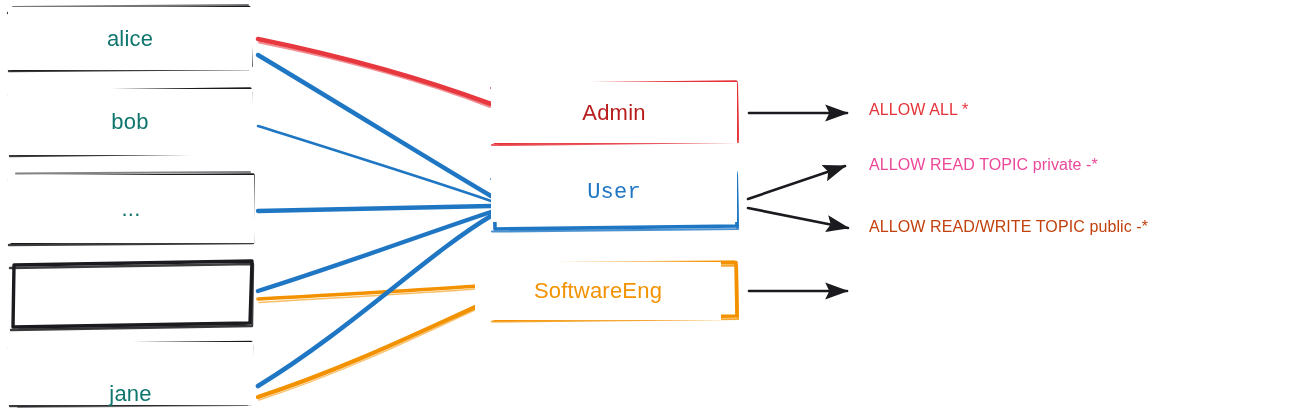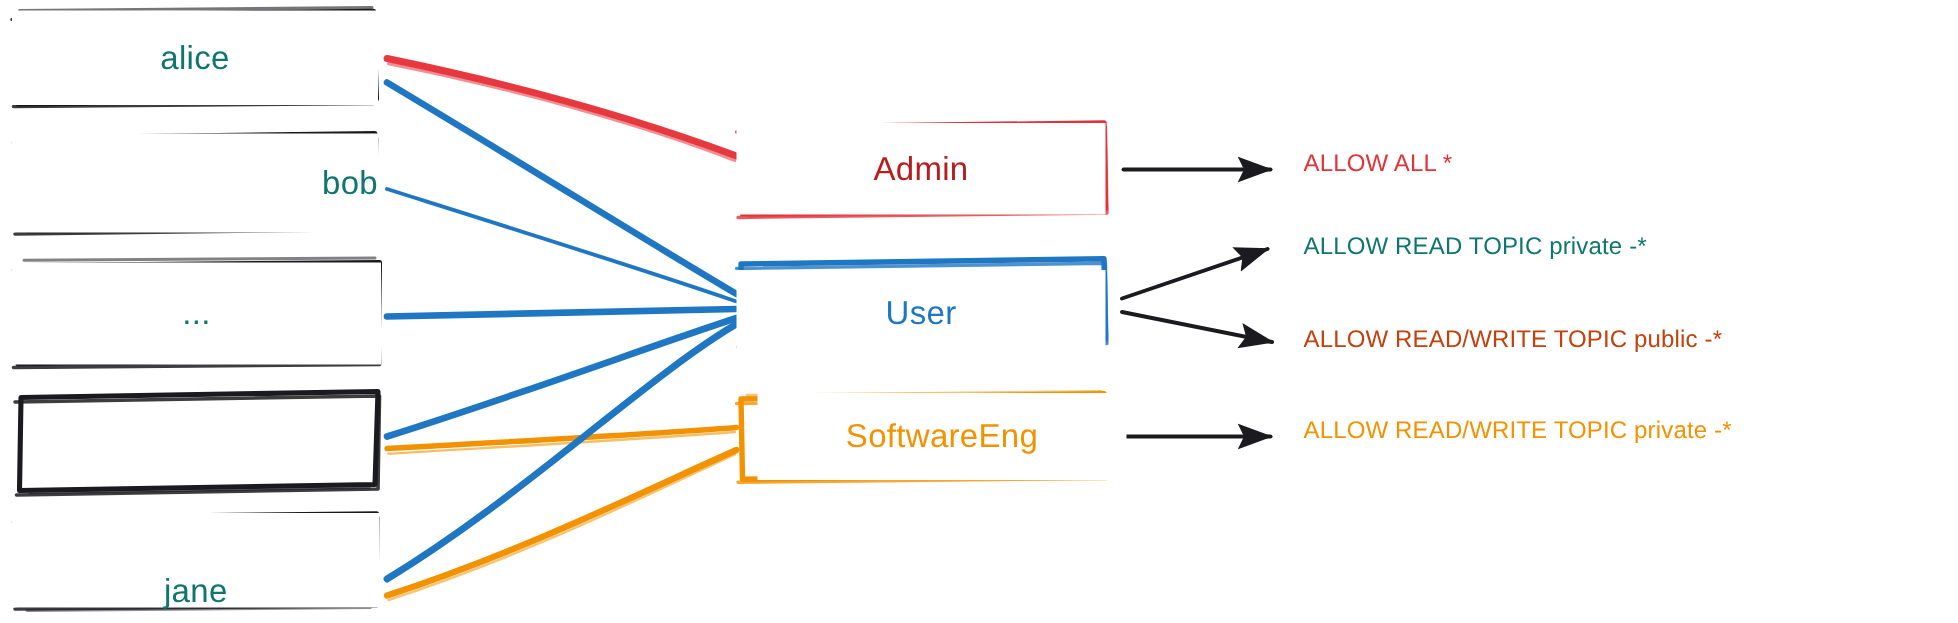--- a/index.html
+++ b/index.html
@@ -149,38 +149,37 @@
     <g fill="none" stroke="#f39200" stroke-linecap="round" stroke-linejoin="round">
       <path d="M494,266 L736,262.5 L737,316 L495,319.5 Z" stroke-width="3.6"></path>
       <path d="M491,269 L737,265.5 L738,319 L492,321.5" stroke-width="2.2" opacity="0.8"></path>
       <path d="M498,263.5 L734,261" stroke-width="2" opacity="0.55"></path>
     </g>
   </svg>
 
   <div class="node user-node" style="left:8px; top:7px; width:244px; height:63px;">
     <span class="node-label">alice</span>
   </div>
-  <div class="node user-node" style="left:8px; top:89px; width:244px; height:66px;justify-content:flex-end;">
+  <div class="node user-node" style="left:8px; top:89px; width:244px; height:66px;">
     <span class="node-label">bob</span>
   </div>
   <div class="node user-node" style="left:8px; top:175px; width:246px; height:68px;">
     <span class="node-label">...</span>
   </div>
   <div class="node user-node" style="left:8px; top:342px; width:245px; height:63px;align-items:flex-end;">
     <span class="node-label">jane</span>
   </div>
 
   <div class="node role-node" style="left:491px; top:82px; width:246px; height:61px;">
     <span class="node-label" style="color:#b91c1c;">Admin</span>
   </div>
-  <div class="node role-node" style="left:491px; top:180px; width:246px; height:58px;">
+  <div class="node role-node" style="left:491px; top:164px; width:246px; height:58px;font-family:Liberation Mono, monospace;">
     <span class="node-label" style="color:#1f77c4;">User</span>
   </div>
-  <div class="node role-node" style="left:505px; top:262px; width:246px; height:58px;">
+  <div class="node role-node" style="left:475px; top:262px; width:246px; height:58px;">
     <span class="node-label" style="color:#f39200;">SoftwareEng</span>
   </div>
 
   <div class="perm" style="left:869px; top:102px; color:#e53238;">ALLOW ALL *</div>
-  <div class="perm" style="left:869px; top:157px; color:#0f766e;">ALLOW READ TOPIC private -*</div>
+  <div class="perm" style="left:869px; top:157px; color:#ec4899;">ALLOW READ TOPIC private -*</div>
   <div class="perm" style="left:869px; top:219px; color:#c2410c;">ALLOW READ/WRITE TOPIC public -*</div>
-  <div class="perm" style="left:869px; top:280px; color:#f39200;">ALLOW READ/WRITE TOPIC private -*</div>
 
 </div>
 
 </body></html>

